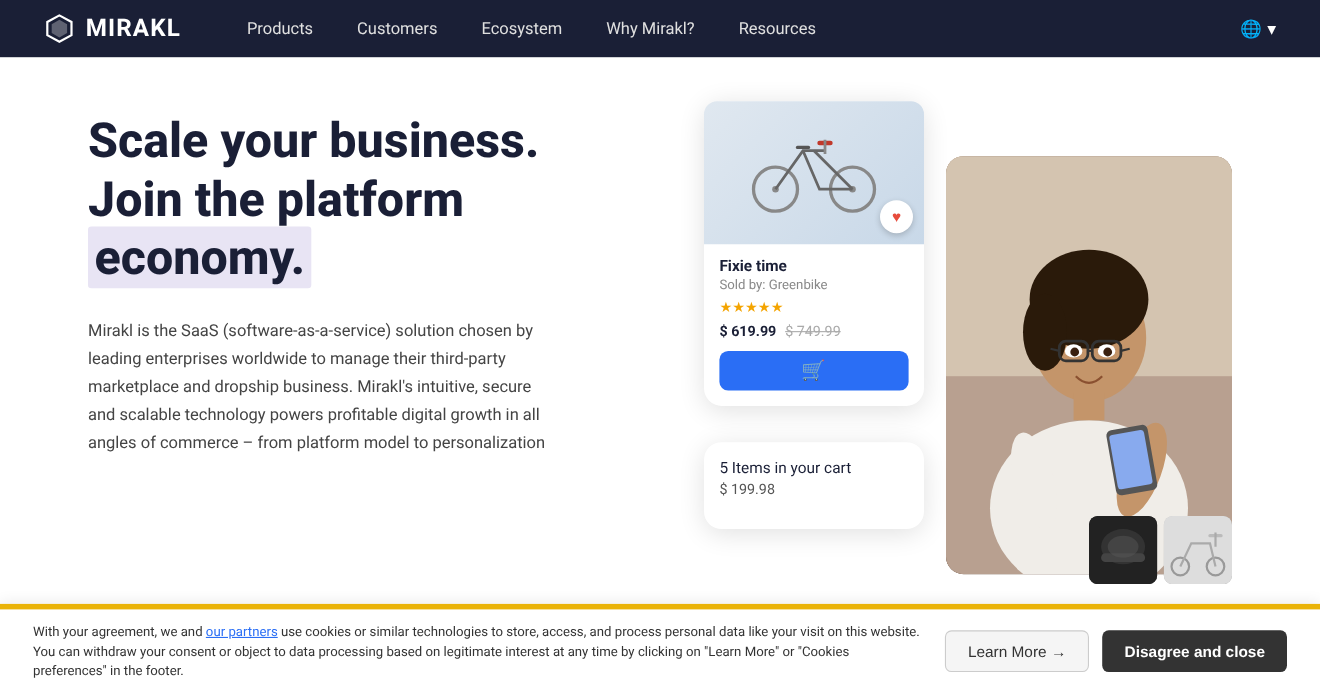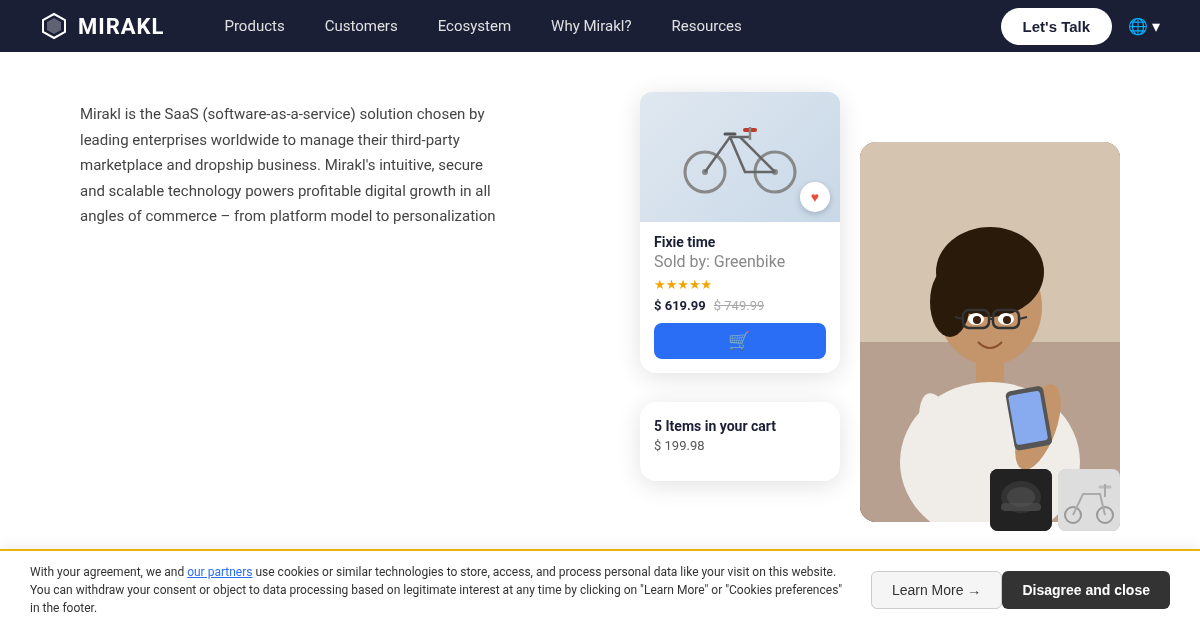--- a/index.html
+++ b/index.html
@@ -147,21 +147,21 @@
     .product-info {
       padding: 12px 14px 14px;
     }
     .product-name {
       font-weight: 700;
       font-size: 14px;
       color: #1a1f36;
       margin-bottom: 2px;
     }
     .product-seller {
-      font-size: 16px;
+      font-size: 12px;
       color: #888;
       margin-bottom: 6px;
     }
     .stars {
       color: #f4a400;
       font-size: 13px;
       margin-bottom: 6px;
     }
     .price-row {
       display: flex;
@@ -199,21 +199,21 @@
       border-radius: 16px;
       box-shadow: 0 4px 24px rgba(0,0,0,0.12);
       width: 200px;
       position: absolute;
       top: 310px;
       left: 20px;
       z-index: 3;
       padding: 16px 14px;
     }
     .cart-title {
-      font-weight: 700;
+      font-weight: 400;
       font-size: 14px;
       color: #1a1f36;
       margin-bottom: 4px;
     }
     .cart-price {
       font-size: 13px;
       color: #555;
       margin-bottom: 12px;
     }
     .buy-btn {
@@ -271,41 +271,42 @@
     }
 
     
     .cookie-banner {
       position: fixed;
       bottom: 0;
       left: 0;
       right: 0;
       height: 80px;
       background: #fff;
-      border-top: 2px solid #eab308;
+      border-top: 5px solid #eab308;
       display: flex;
       align-items: center;
       padding: 0 30px;
       gap: 20px;
       z-index: 100;
       box-shadow: 0 -2px 12px rgba(0,0,0,0.08);
     }
     .cookie-text {
       flex: 1;
       font-size: 12px;
       color: #333;
       line-height: 1.5;
     }
     .cookie-link {
       color: #2a6ef5;
       text-decoration: underline;
       cursor: pointer;
     }
     .cookie-buttons {
       display: flex;
+      gap: 12px;
       flex-shrink: 0;
     }
     .btn-learn-more {
       background: #f5f5f5;
       border: 1px solid #ccc;
       border-radius: 6px;
       padding: 10px 20px;
       font-size: 14px;
       cursor: pointer;
       white-space: nowrap;
@@ -347,31 +348,34 @@
     <span>MIRAKL</span>
   </div>
   <div class="nav-links">
     <a class="nav-link">Products</a>
     <a class="nav-link">Customers</a>
     <a class="nav-link">Ecosystem</a>
     <a class="nav-link">Why Mirakl?</a>
     <a class="nav-link">Resources</a>
   </div>
   <div class="nav-actions">
-    <button class="btn-talk">Let's Talk</button>
     <div class="globe-btn">
       <span>🌐</span>
       <span>▾</span>
     </div>
   </div>
 </nav>
 
 <div class="main-content">
 
   <div class="left-section">
+    <h1 class="hero-title">
+      <span>Scale your business.</span><br>
+      <span>Join the platform</span> <span class="highlight">economy.</span>
+    </h1>
     <p class="hero-description">Mirakl is the SaaS (software-as-a-service) solution chosen by leading enterprises worldwide to manage their third-party marketplace and dropship business. Mirakl's intuitive, secure and scalable technology powers profitable digital growth in all angles of commerce – from platform model to personalization</p>
   </div>
 
   <div class="right-section">
 
     <div class="product-card">
       <div class="product-image">
 
         <svg class="bike-svg" viewBox="0 0 120 90" fill="none">
           <circle cx="25" cy="60" r="20" stroke="#888" stroke-width="3" fill="none"></circle>

